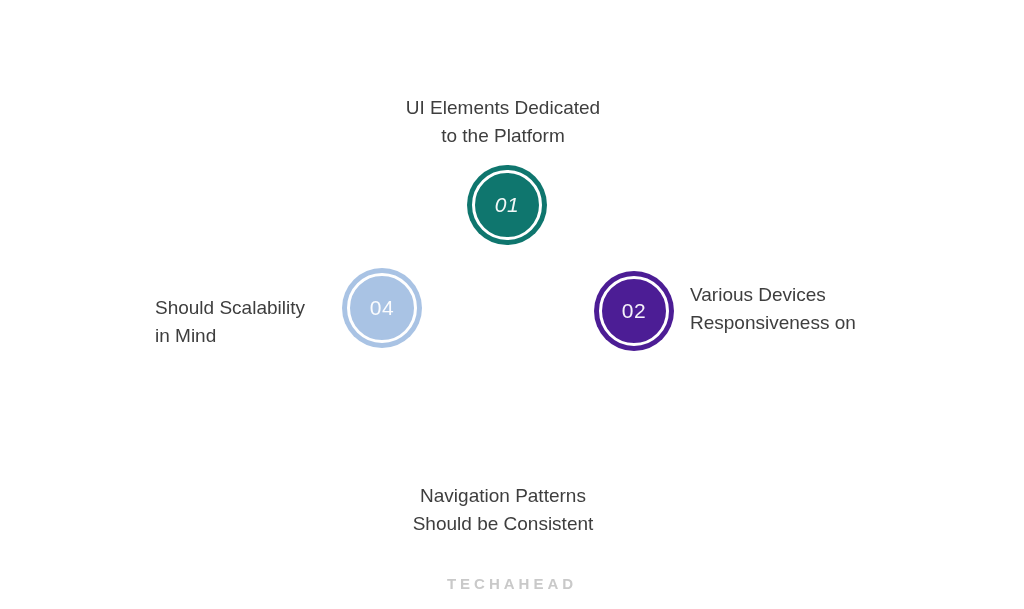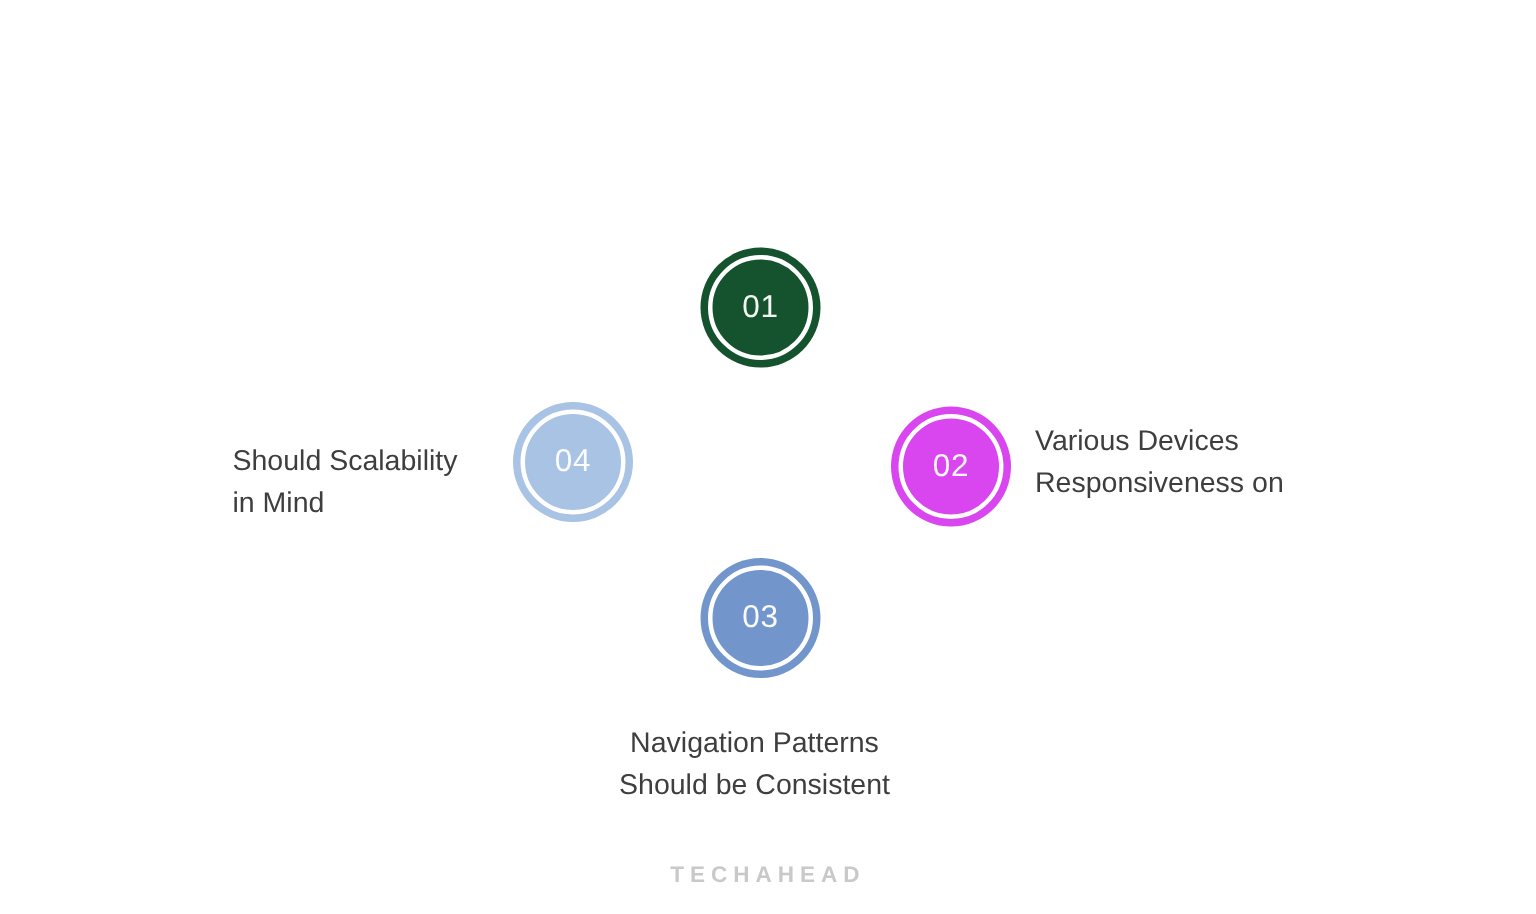--- a/index.html
+++ b/index.html
@@ -62,35 +62,36 @@
     font-size: 15px;
     font-weight: 700;
     letter-spacing: 4px;
   }
 </style>
 </head>
 <body>
 
 <div class="canvas">
 
-  <div class="circle circle-top" style="background-color: #14532d;">
+  <div class="label label-top">
+    <div>UI Elements Dedicated</div>
+    <div>to the Platform</div>
+  </div>
+  <div class="circle circle-top" style="background-color: #0f766e; font-style: italic;">
     <span class="num">01</span>
   </div>
 
-  <div class="circle circle-right" style="background-color: #d946ef;">
+  <div class="circle circle-right" style="background-color: #4c1d95;">
     <span class="num">02</span>
   </div>
   <div class="label label-right">
     <div>Various Devices</div>
     <div>Responsiveness on</div>
   </div>
 
-  <div class="circle circle-bottom" style="background-color: rgb(114, 150, 203);">
-    <span class="num">03</span>
-  </div>
   <div class="label label-bottom">
     <div>Navigation Patterns</div>
     <div>Should be Consistent</div>
   </div>
 
   <div class="circle circle-left" style="background-color: rgb(169, 195, 228);">
     <span class="num">04</span>
   </div>
   <div class="label label-left">
     <div>Should Scalability</div>

